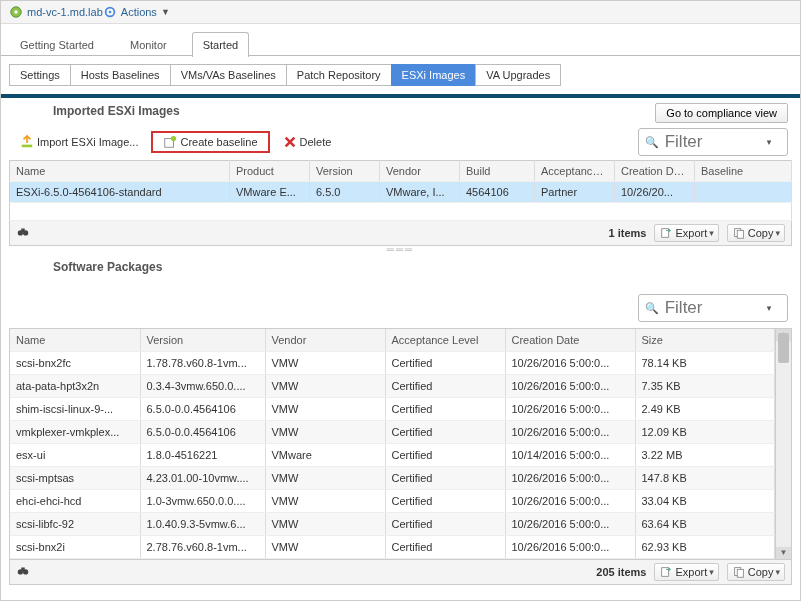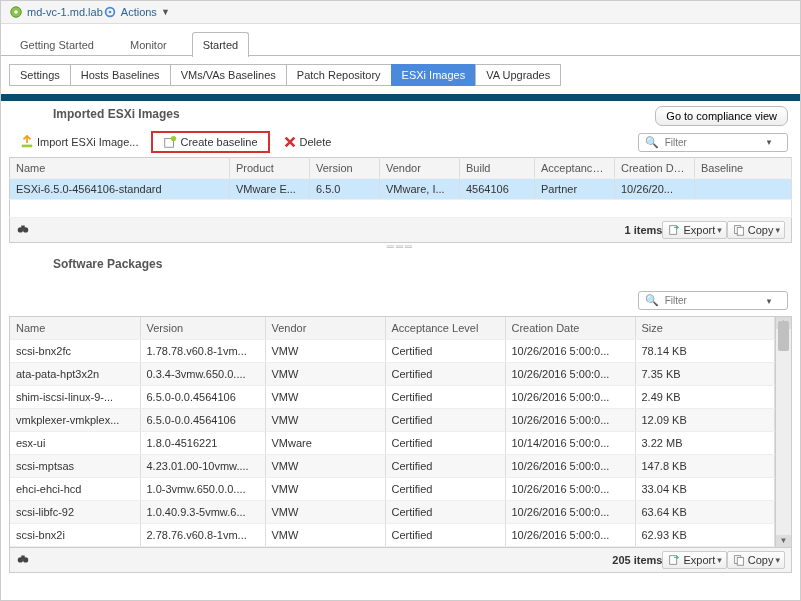--- a/index.html
+++ b/index.html
@@ -53,21 +53,21 @@
   }
   .main-tab.active {
     background: #fff;
     border-color: #bbb;
     color: #333;
   }
   .sub-tabs {
     display: flex;
     padding: 8px 8px;
     gap: 0;
-    border-bottom: 7px solid #0c4a6e;
+    border-bottom: 4px solid #0c4a6e;
   }
   .sub-tab {
     padding: 4px 10px;
     border: 1px solid #bbb;
     margin-left: -1px;
     cursor: pointer;
     background: #fff;
     font-size: 11px;
   }
   .sub-tab:first-child { margin-left: 0; }
@@ -88,21 +88,21 @@
     font-weight: bold;
     color: #555;
     padding-left: 40px;
   }
   .btn {
     border: 1px solid #bbb;
     background: linear-gradient(#fff,#eee);
     padding: 3px 10px;
     cursor: pointer;
     font-size: 11px;
-    border-radius: 7px;
+    border-radius: 2px;
   }
   .toolbar {
     display: flex;
     justify-content: space-between;
     align-items: center;
     padding: 0 12px 4px 12px;
   }
   .toolbar-left { display: flex; gap: 6px; align-items: center; }
   .toolbar-btn {
     display: flex;
@@ -122,21 +122,21 @@
     border: 1px solid #bbb;
     border-radius: 3px;
     padding: 2px 6px;
     gap: 4px;
     width: 150px;
     background: #fff;
   }
   .filter-box input {
     border: none;
     outline: none;
-    font-size: 10px;
+    font-size: 17px;
     width: 100px;
   }
   table.grid {
     width: calc(100% - 16px);
     margin: 0 8px;
     border-collapse: collapse;
     border: 1px solid #ccc;
     table-layout: fixed;
   }
   table.grid th, table.grid td {
@@ -160,21 +160,21 @@
   .table-footer {
     display: flex;
     justify-content: space-between;
     align-items: center;
     border: 1px solid #ccc;
     border-top: none;
     margin: 0 8px;
     padding: 3px 6px;
     background: #f4f4f4;
   }
-  .footer-right { display: flex; align-items: center; gap: 0; }
+  .footer-right { display: flex; align-items: center; gap: 8px; }
   .footer-btn {
     display: flex;
     align-items: center;
     gap: 2px;
     cursor: pointer;
     padding: 1px 4px;
     border: 1px solid #ccc;
     background: linear-gradient(#fff,#eee);
     border-radius: 2px;
     font-size: 11px;

